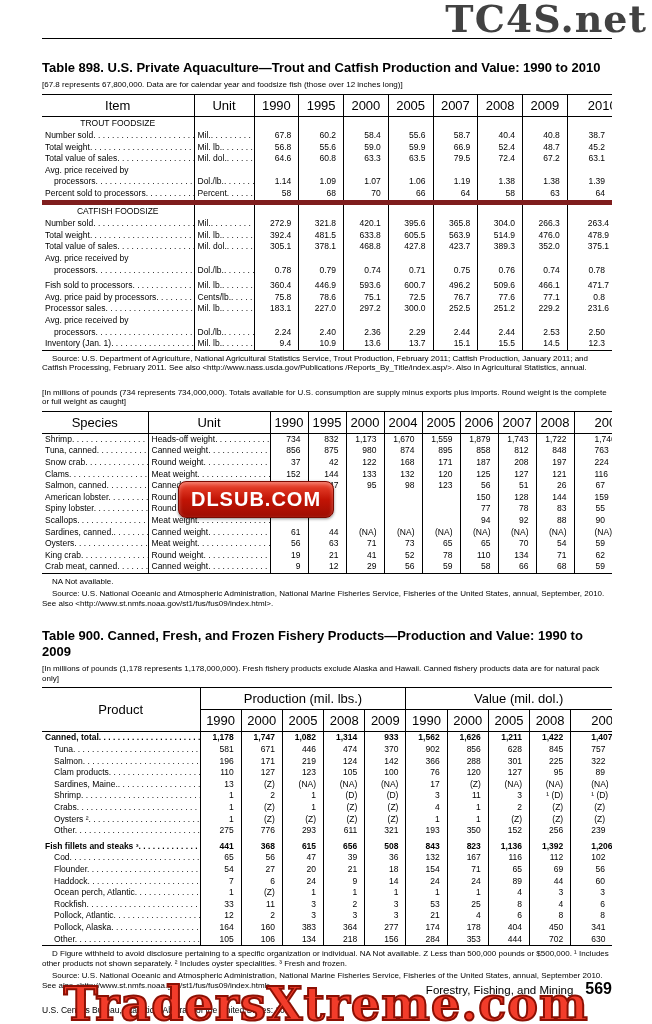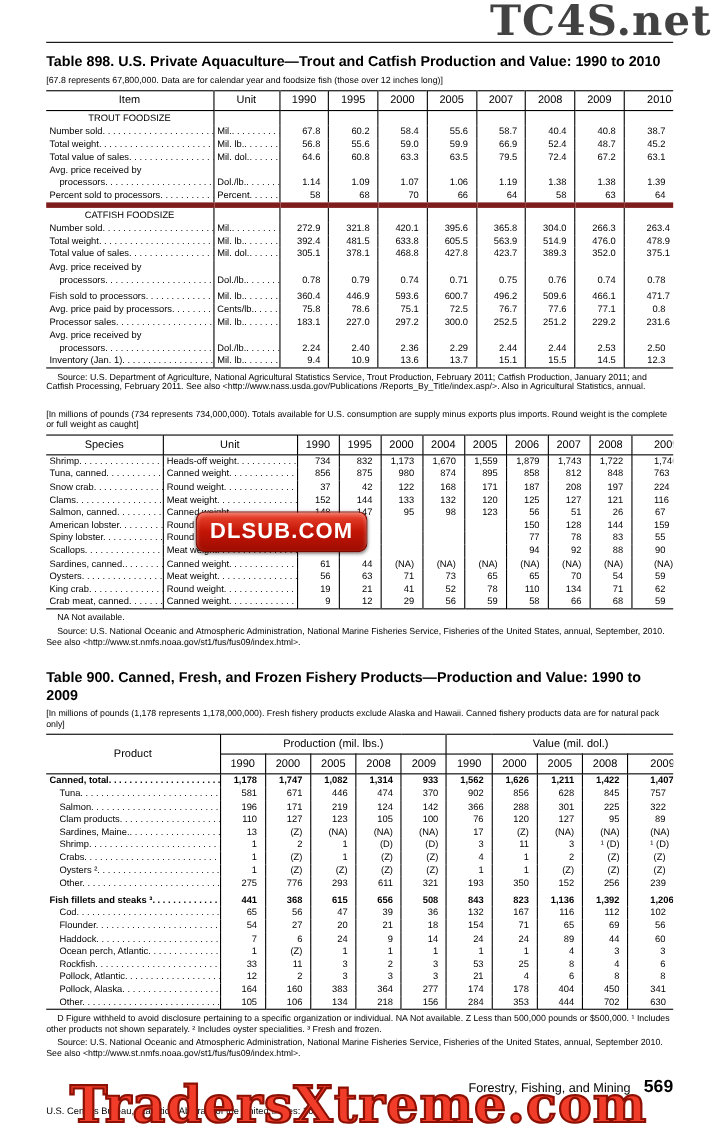--- a/index.html
+++ b/index.html
@@ -32,33 +32,33 @@
     position:absolute; bottom:-7px; left:50%; transform:translateX(-50%); z-index:6;
     font-family:"DejaVu Serif", serif; font-weight:bold; white-space:nowrap;
     font-size:46px; color:#f23c2a; -webkit-text-stroke:2px #8c1004; letter-spacing:1px;
   }
 
   
   .sec898 { margin-top:38px; }
   .sec899 { margin-top:15px; }
   .sec900 { margin-top:20px; }
   .title { font-size:13px; font-weight:bold; line-height:16px; margin-bottom:4px; }
-  .topruled { border-top:1px solid #000; padding-top:9px; }
+  .topruled { border-top:1px solid #000; padding-top:21px; }
   .note { font-size:8px; line-height:9.5px; margin-bottom:4px; }
   .src, .na { font-size:8px; line-height:9.5px; margin-top:3px; text-indent:10px; }
 
   
   .table-wrap { position:relative; }
   .t {
     width:100%; border-collapse:collapse; table-layout:fixed;
     border-top:1px solid #000; border-bottom:1px solid #000;
     font-size:8.5px;
   }
   .t th {
-    font-weight:normal; font-size:10px; text-align:center;
+    font-weight:normal; font-size:13px; text-align:center;
     padding:3px 1px; border-bottom:1px solid #000;
     overflow:hidden; white-space:nowrap;
   }
   .t th, .t td { border-right:1px solid #000; }
   .t th:last-child, .t td:last-child { border-right:none;padding-left:20px; }
   .t td { padding:1px 2px; line-height:9.6px; overflow:hidden; }
   td.stub { text-align:left; white-space:nowrap; padding-left:3px;margin-left:16px; }
   td.unit { text-align:left; white-space:nowrap; padding-left:3px; }
   td.num  { text-align:right; padding-right:7px; white-space:nowrap; }
   td.sec  { text-align:center; padding:2px 0; }

